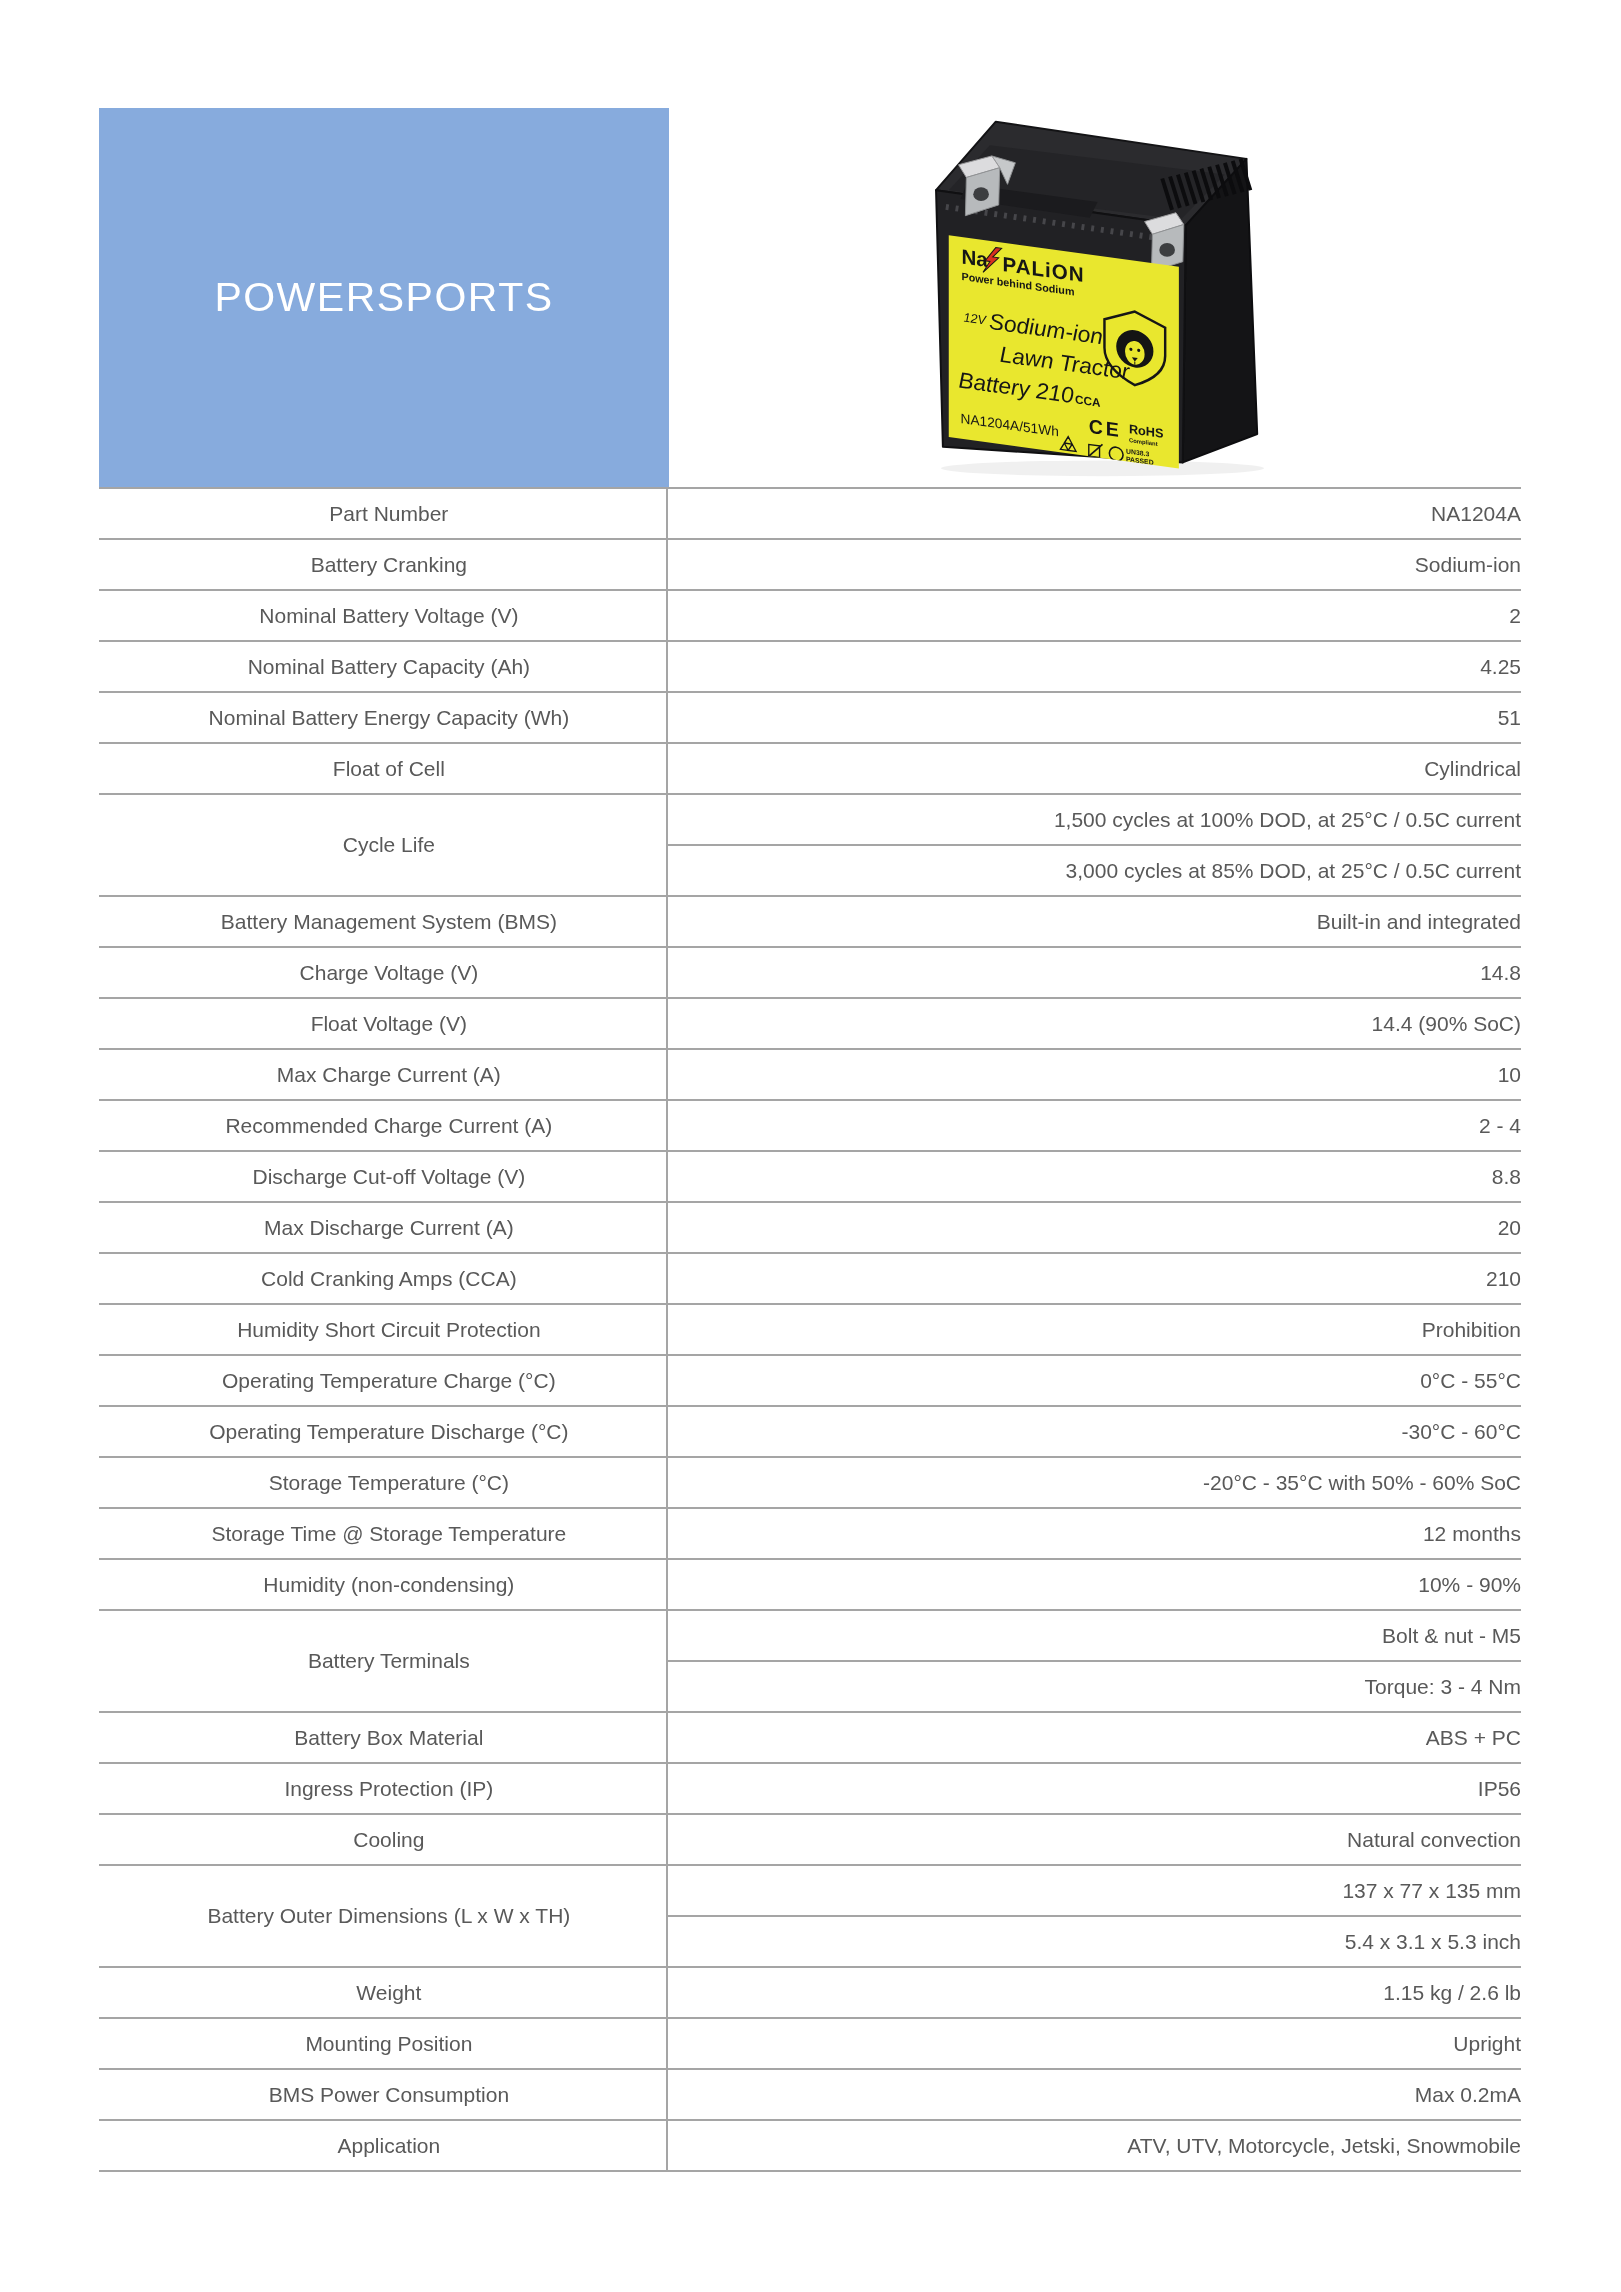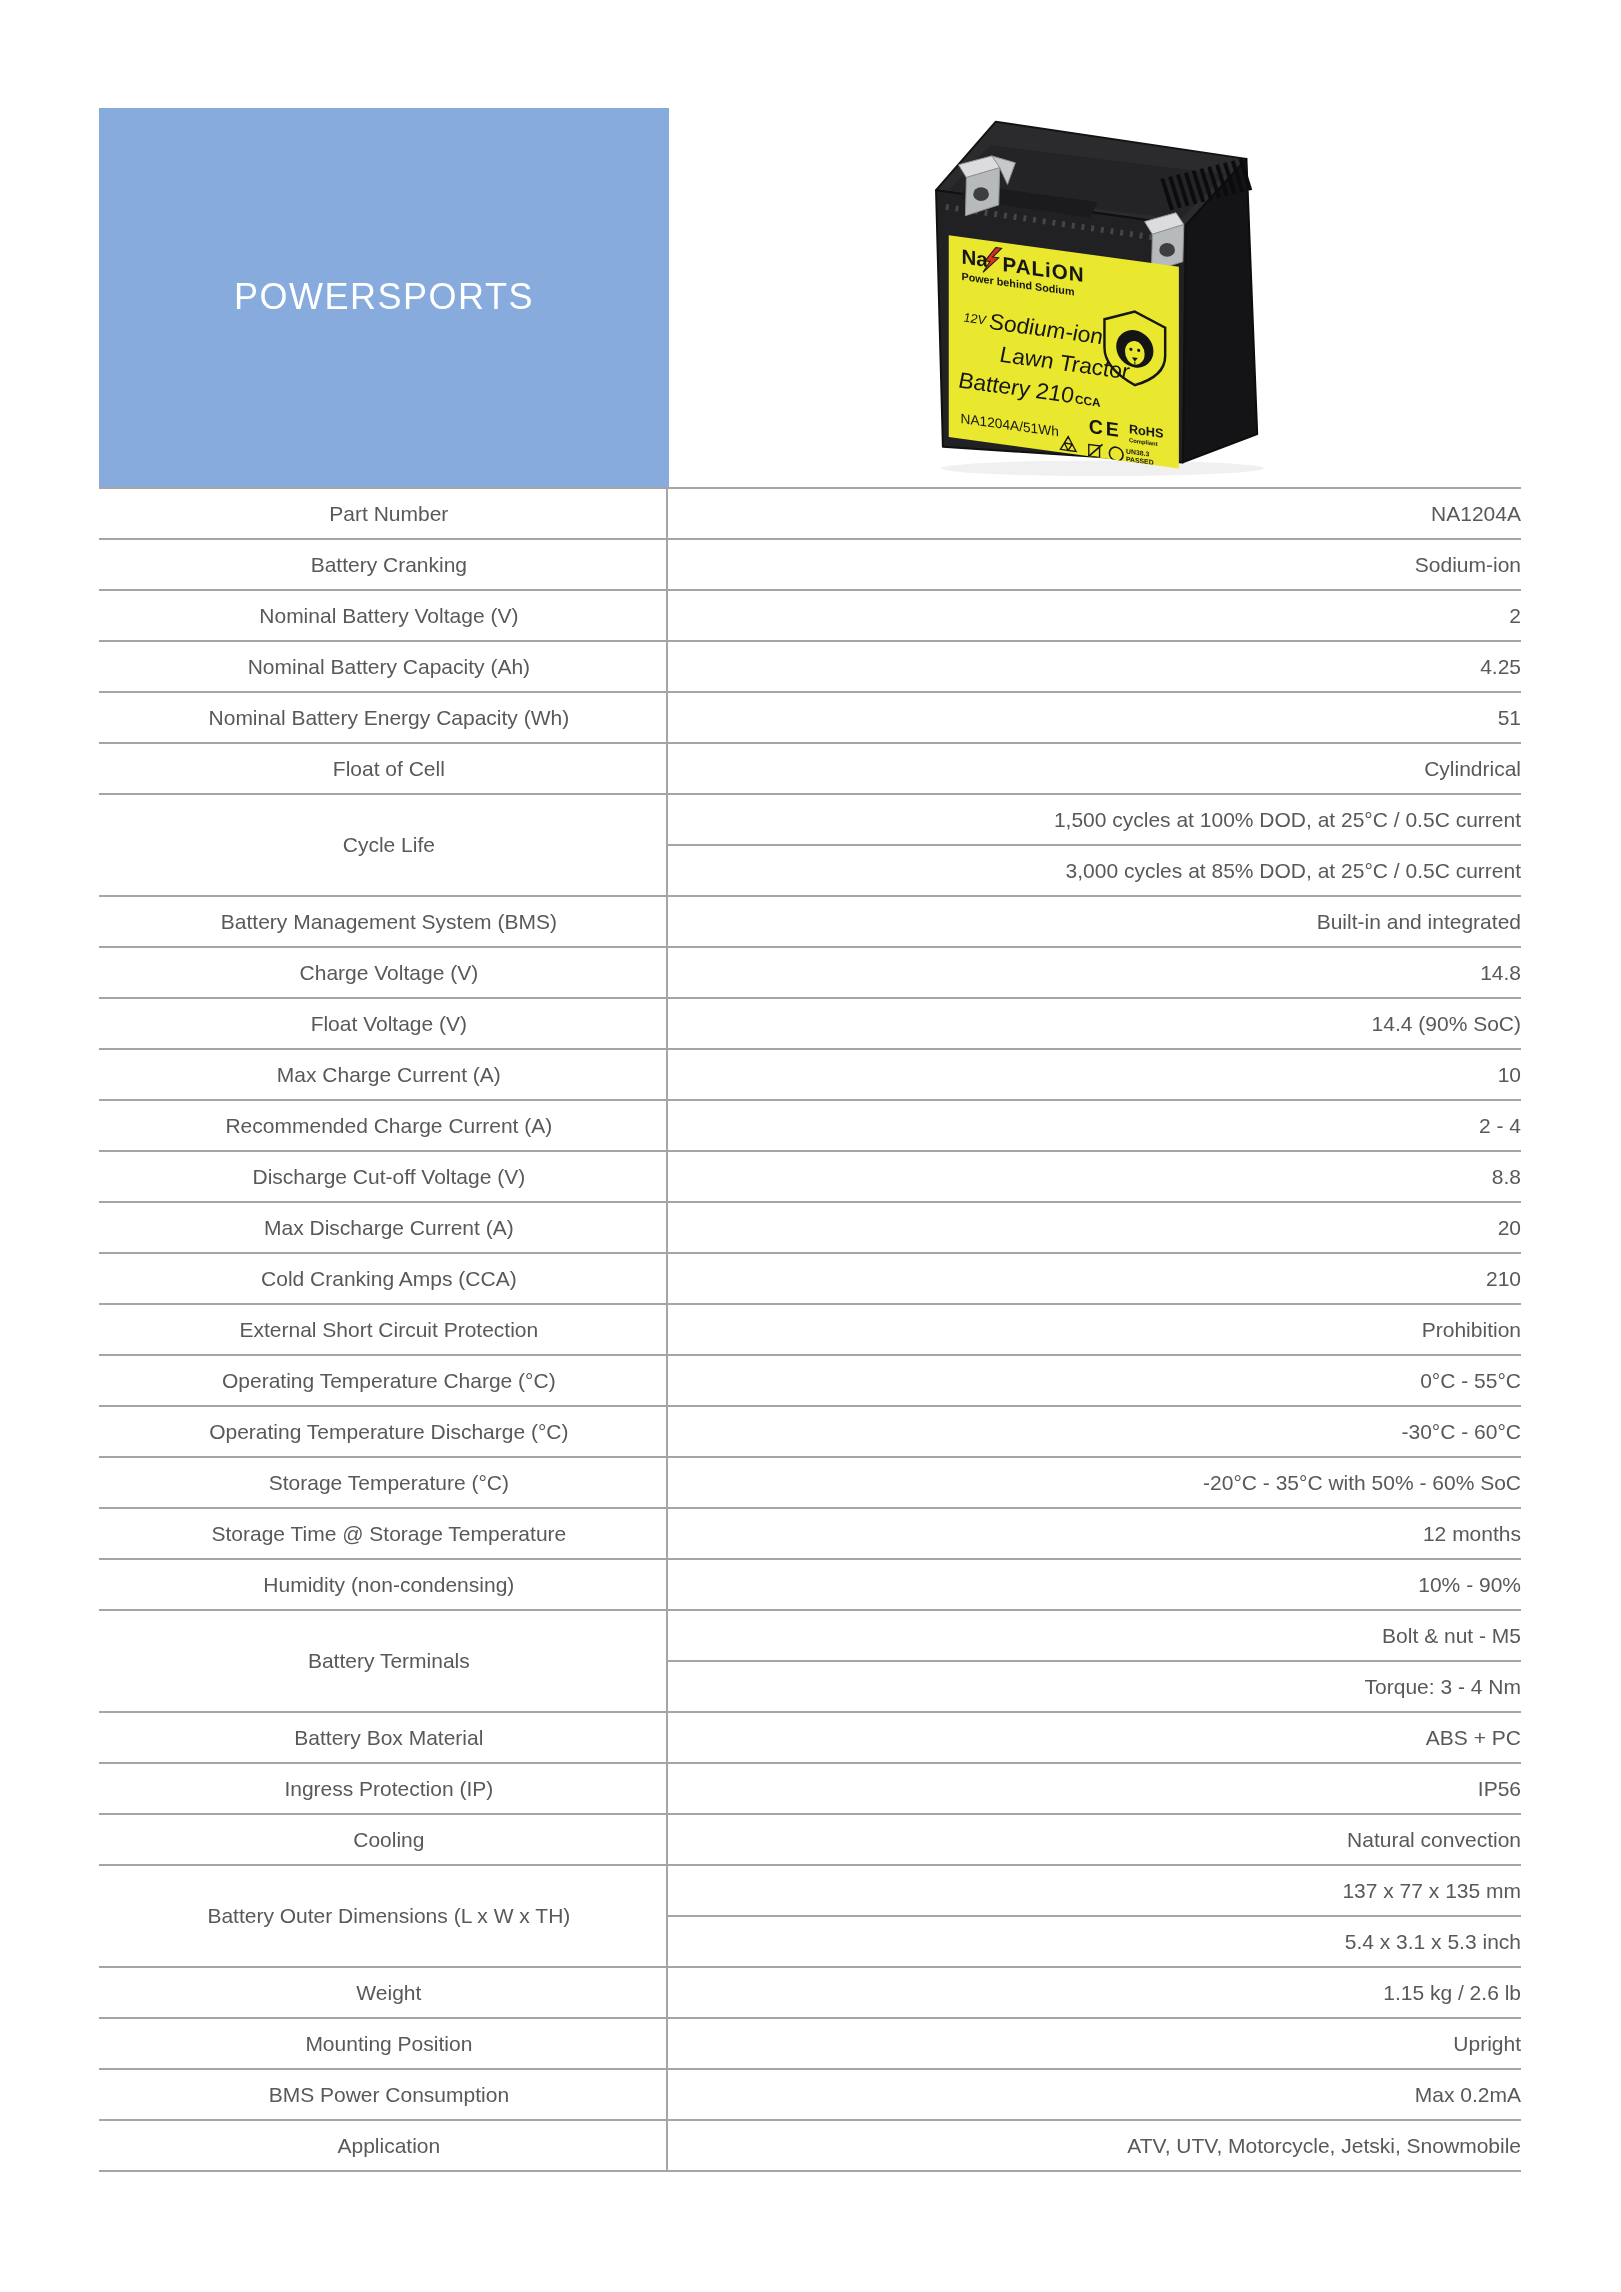--- a/index.html
+++ b/index.html
@@ -16,21 +16,21 @@
     font-family:"Liberation Sans", sans-serif;
     overflow:hidden;
   }
   .header-panel{
     position:absolute;left:99px;top:108px;width:570px;height:379px;
     background:var(--accent);
     display:flex;align-items:center;justify-content:center;text-align:center;
   }
   .header-title{
     color:#ffffff;
-    font-size:36px;
+    font-size:41px;
     letter-spacing:1.5px;
     line-height:1.4;
     font-weight:400;
   }
   .battery-figure{
     position:absolute;left:921px;top:106px;width:363px;height:377px;
   }
   .spec-table{
     position:absolute;left:99px;top:487px;width:1421px;
     border-collapse:collapse;table-layout:fixed;
@@ -223,21 +223,21 @@
         </tr>
         <tr>
           <td class="label" rowspan="1">Max Discharge Current (A)</td>
           <td class="value">20</td>
         </tr>
         <tr>
           <td class="label" rowspan="1">Cold Cranking Amps (CCA)</td>
           <td class="value">210</td>
         </tr>
         <tr>
-          <td class="label" rowspan="1">External Short Circuit Protection</td>
+          <td class="label" rowspan="1">Humidity Short Circuit Protection</td>
           <td class="value">Prohibition</td>
         </tr>
         <tr>
           <td class="label" rowspan="1">Operating Temperature Charge (°C)</td>
           <td class="value">0°C - 55°C</td>
         </tr>
         <tr>
           <td class="label" rowspan="1">Operating Temperature Discharge (°C)</td>
           <td class="value">-30°C - 60°C</td>
         </tr>

